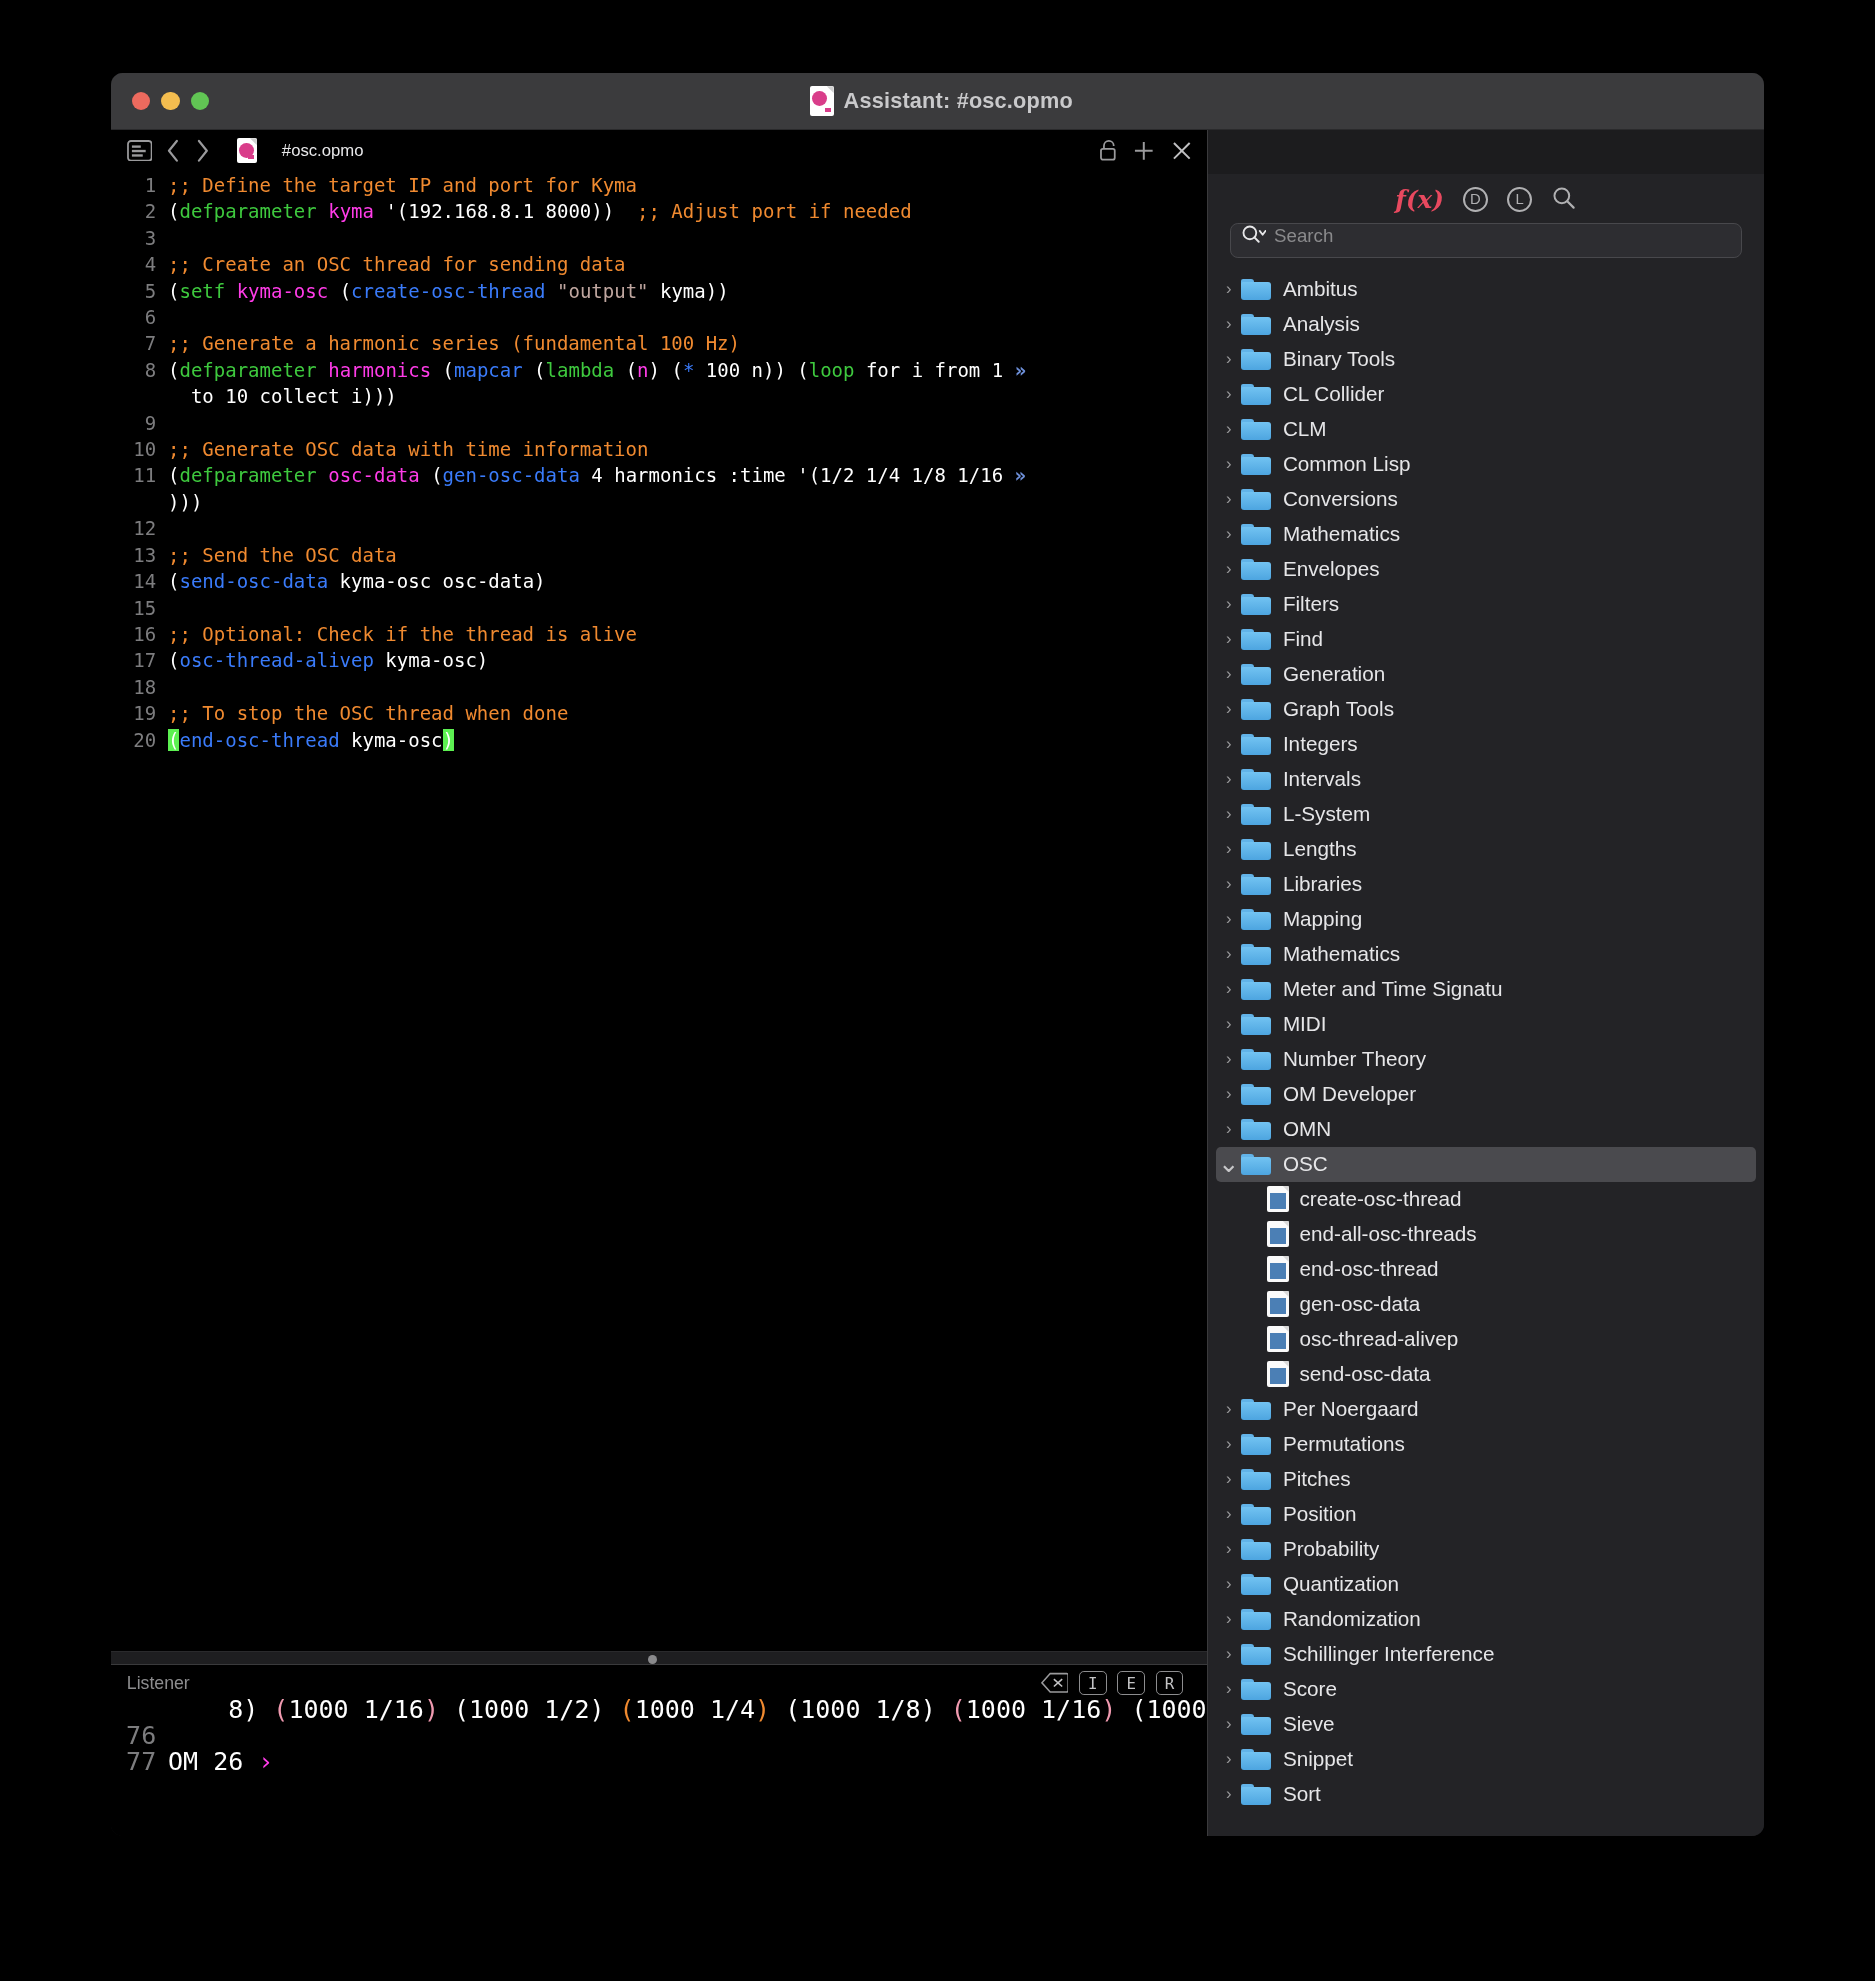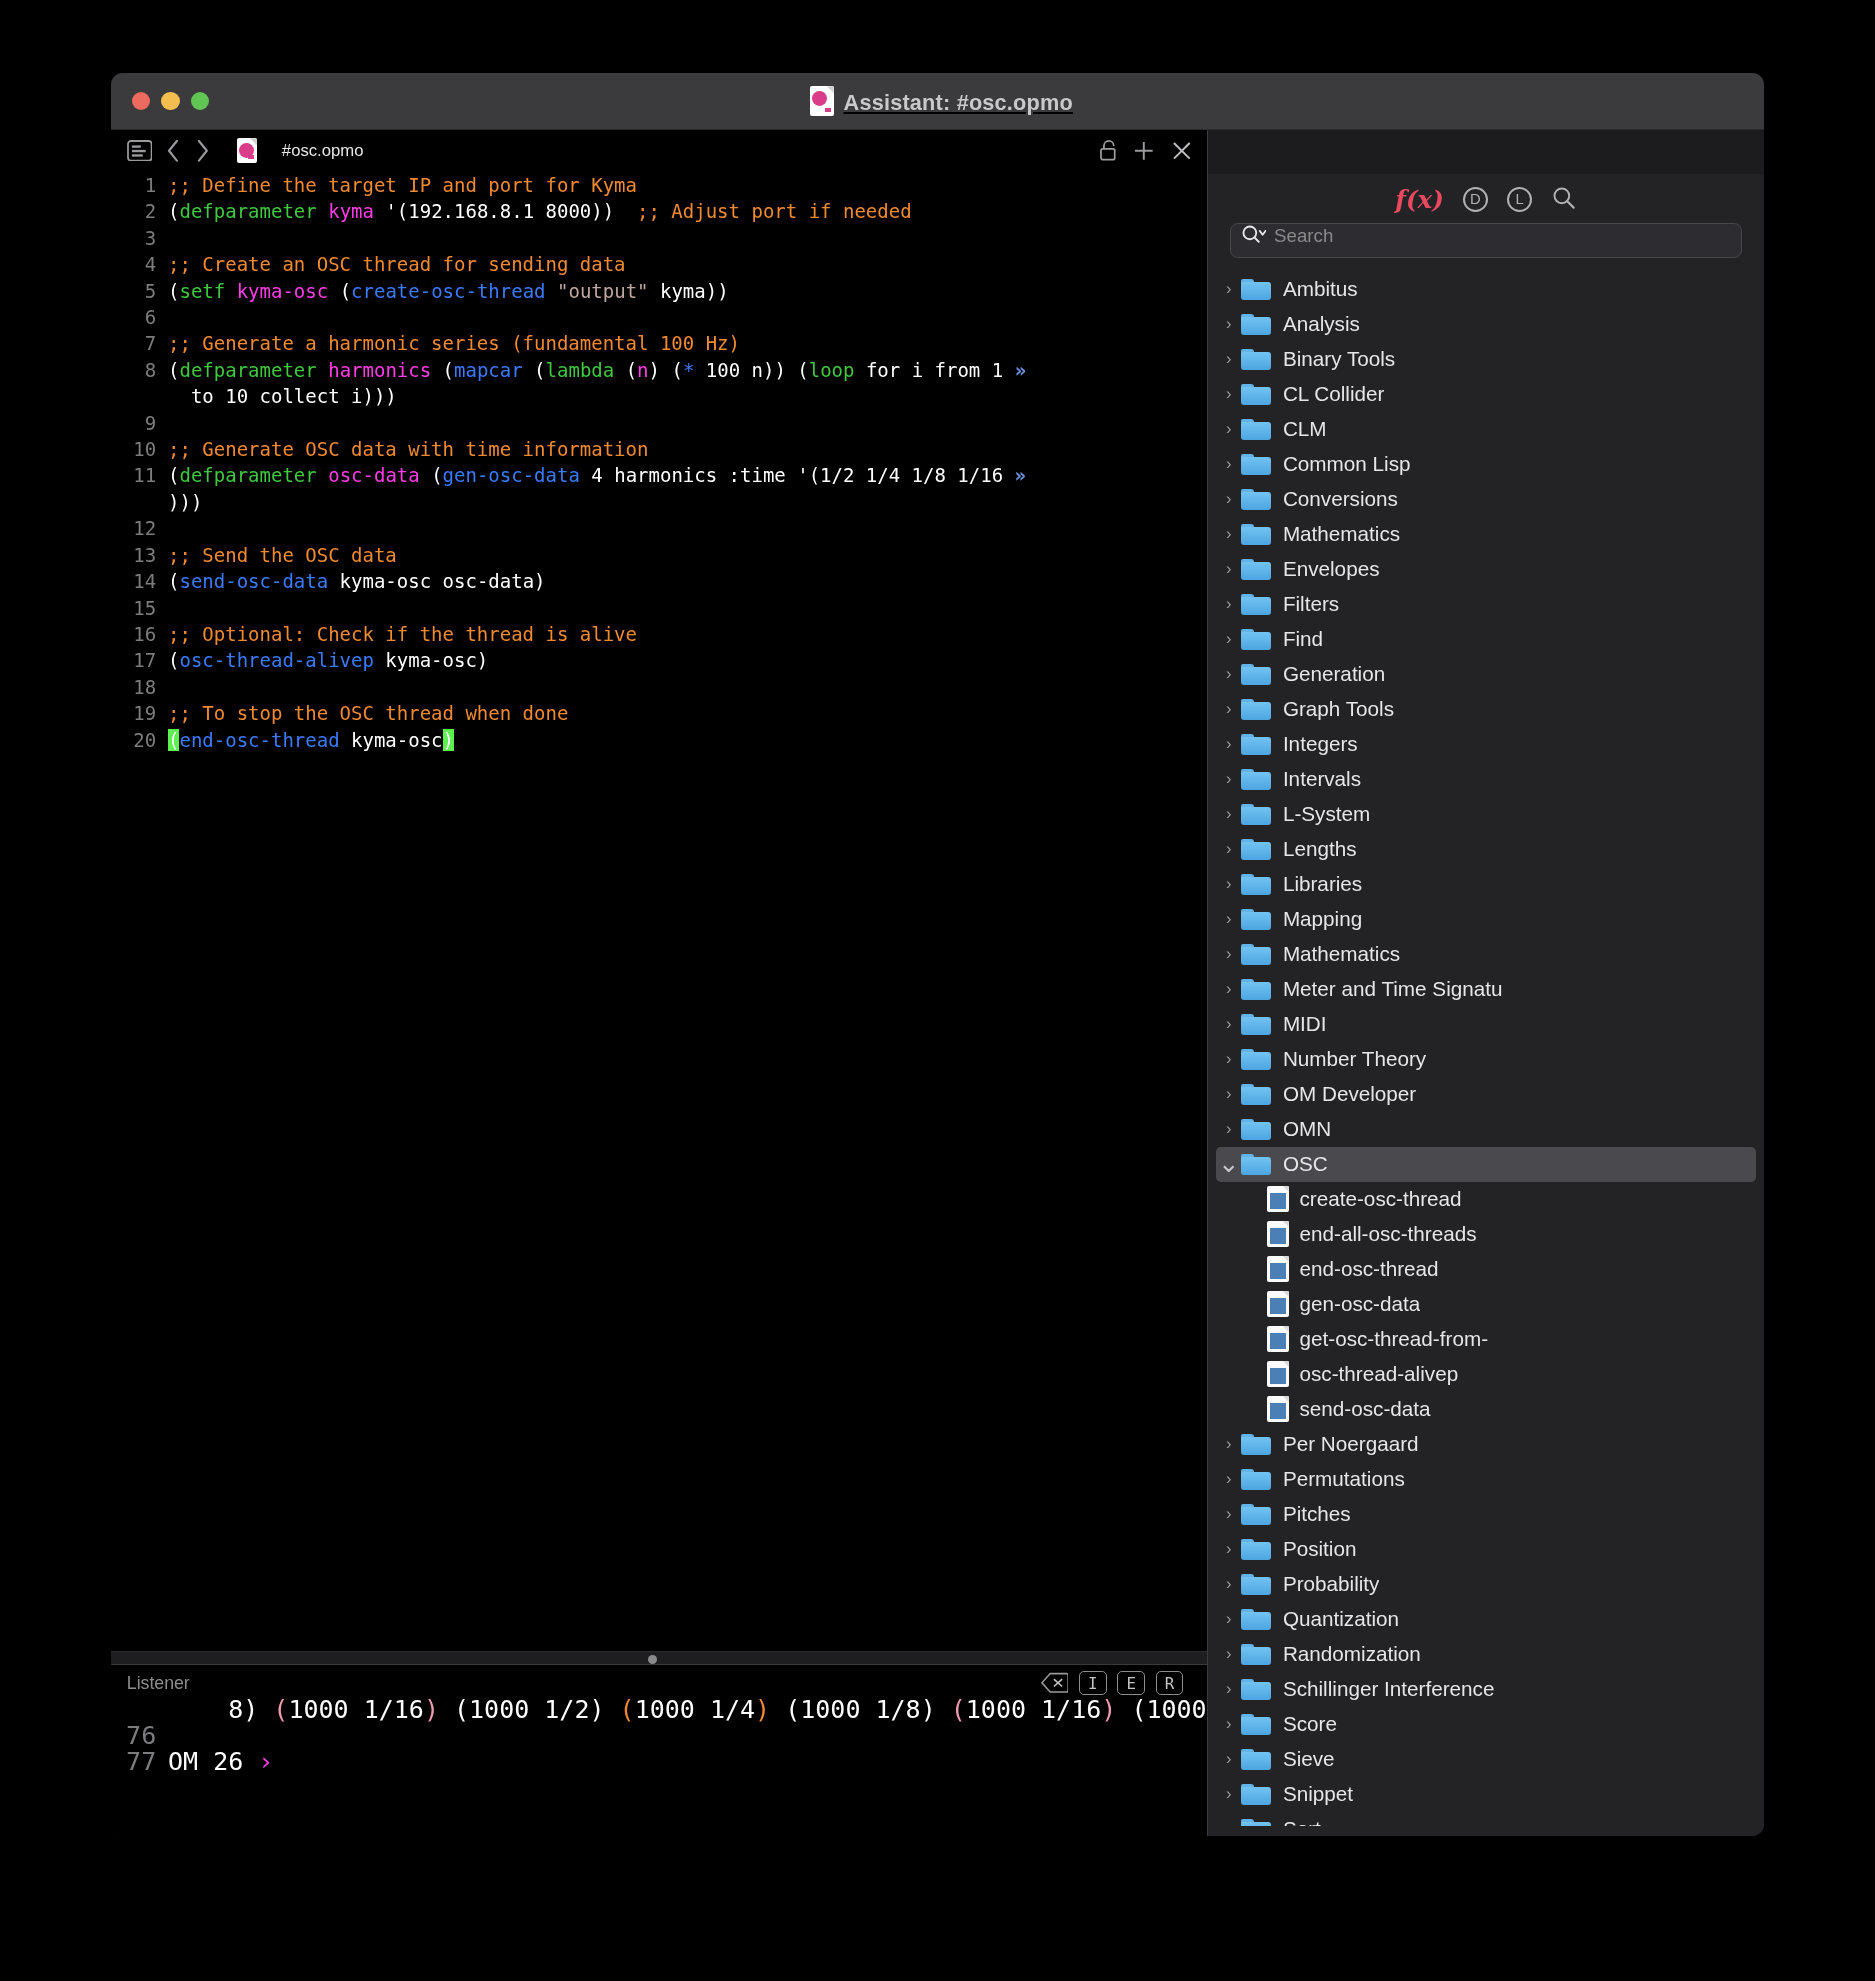--- a/index.html
+++ b/index.html
@@ -29,22 +29,22 @@
     border-bottom: 1px solid #2a2a2c;
     display: flex; align-items: center;
   }
   .traffic { display: flex; gap: 10.8px; margin-left: 20.7px; }
   .tl { width: 18.7px; height: 18.7px; border-radius: 50%; }
   .tl.red { background: #ed6a5e; }
   .tl.yellow { background: #f4bd4f; }
   .tl.green { background: #61c554; }
   #title-center {
     position: absolute; left: 8px; right: 0;
-    display: flex; align-items: flex-end; justify-content: center;
-    gap: 9.9px; pointer-events: none; text-decoration: underline;
+    display: flex; align-items: center; justify-content: center;
+    gap: 9.9px; pointer-events: none;
   }
   #title-text {
     color: #c9c9cb; font-size: 21.7px; font-weight: bold;
     letter-spacing: 0.2px;
   }
   .doc-icon {
     width: 23.6px; height: 29.6px; background: #ffffff;
     border-radius: 2px; position: relative; overflow: hidden;
     flex: 0 0 auto;
   }
@@ -494,24 +494,20 @@
           <div class="tnode leaf">
             <span class="fileicon"></span>
             <span class="tlabel">end-osc-thread</span>
           </div>
           <div class="tnode leaf">
             <span class="fileicon"></span>
             <span class="tlabel">gen-osc-data</span>
           </div>
           <div class="tnode leaf">
             <span class="fileicon"></span>
-            <span class="tlabel">get-osc-thread-from-</span>
-          </div>
-          <div class="tnode leaf">
-            <span class="fileicon"></span>
             <span class="tlabel">osc-thread-alivep</span>
           </div>
           <div class="tnode leaf">
             <span class="fileicon"></span>
             <span class="tlabel">send-osc-data</span>
           </div>
           <div class="tnode">
             <span class="chev">›</span>
             <span class="folder"></span>
             <span class="tlabel">Per Noergaard</span>

